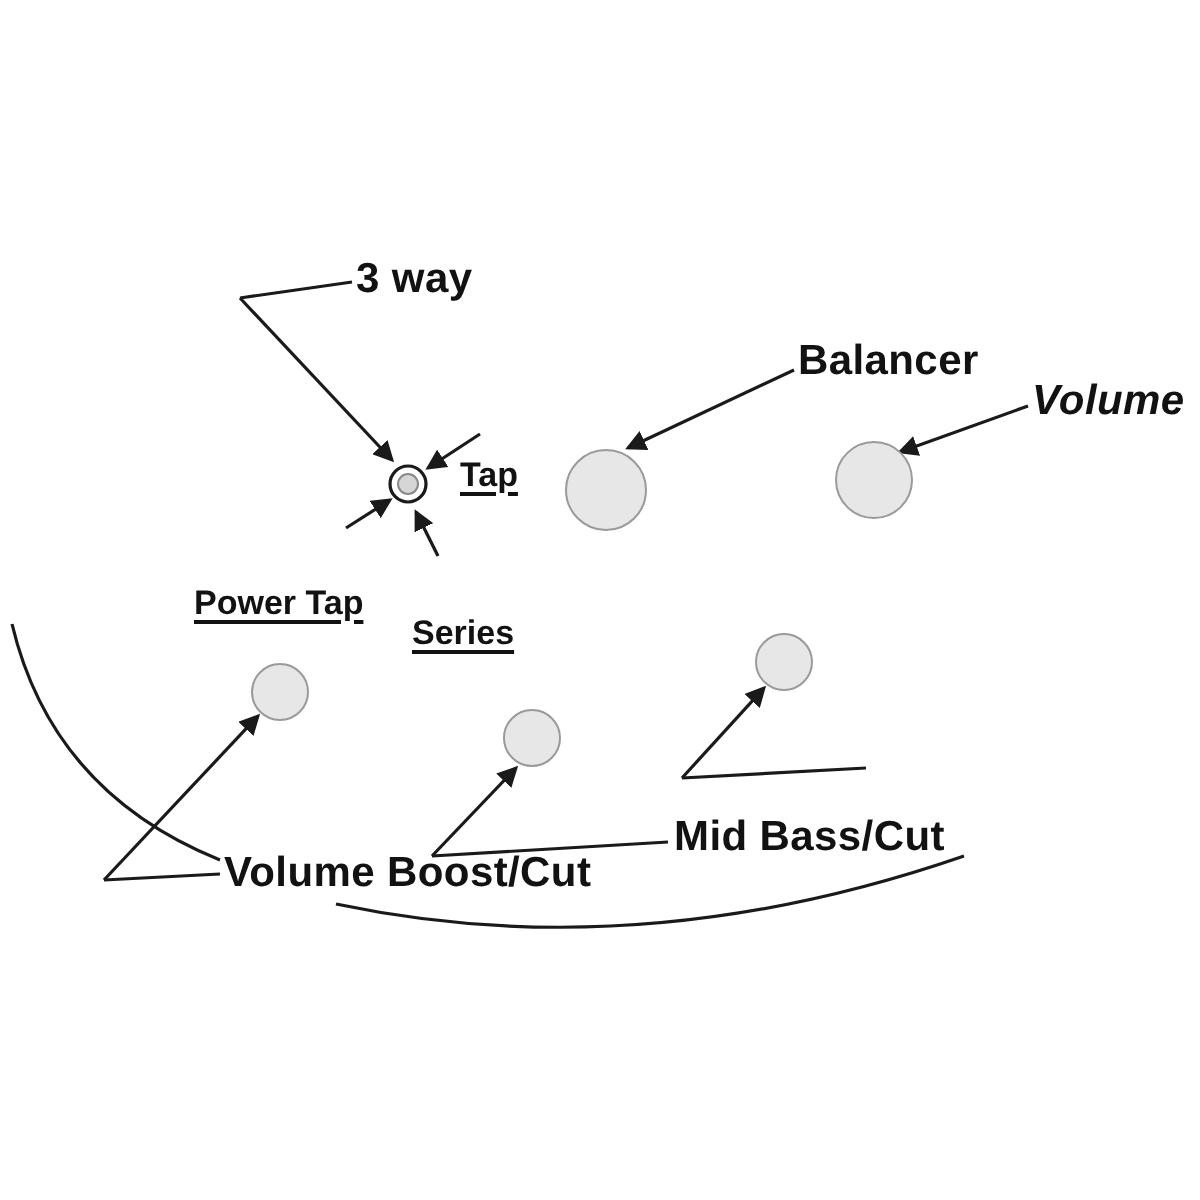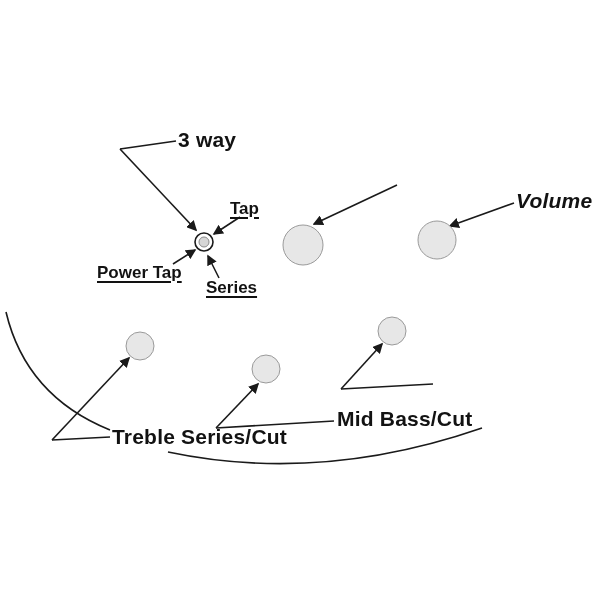--- a/index.html
+++ b/index.html
@@ -17,20 +17,21 @@
     color:#121212;
     white-space:nowrap;
     user-select:none;
   }
   .lbl-lg{font-size:21px;letter-spacing:0.2px;}
   .lbl-sm{
     font-size:17px;
     text-decoration:underline;
     text-underline-offset:3px;
     text-decoration-thickness:1.5px;
+    margin-top:29px;
   }
   .title-block{line-height:23px;}
   .stroke{stroke:#1a1a1a;stroke-width:1.6;fill:none;}
   .knob{stroke:#9a9a9a;stroke-width:1;}
   .switch-outer{stroke:#1a1a1a;stroke-width:1.6;}
   .switch-inner{stroke:#8a8a8a;stroke-width:1;}
 </style>
 </head>
 <body>
 
@@ -77,21 +78,22 @@
   <div class="label lbl-lg title-block" style="left:178px;top:128px;">
     <div>3 way</div>
   </div>
 
   <div class="label lbl-sm" style="left:230px;top:199px;">Tap</div>
 
   <div class="label lbl-sm" style="left:97px;top:263px;">Power Tap</div>
 
   <div class="label lbl-sm" style="left:206px;top:278px;">Series</div>
 
+  <div class="label lbl-lg" style="left:399px;top:169px;">Balancer</div>
 
   <div class="label lbl-lg" style="left:516px;top:189px;font-style:italic;">Volume</div>
 
 
   <div class="label lbl-lg" style="left:337px;top:407px;">Mid Bass/Cut</div>
 
-  <div class="label lbl-lg" style="left:112px;top:425px;">Treble Series/Cut</div>
+  <div class="label lbl-lg" style="left:112px;top:425px;">Volume Boost/Cut</div>
 
 </div>
 
 </body></html>

